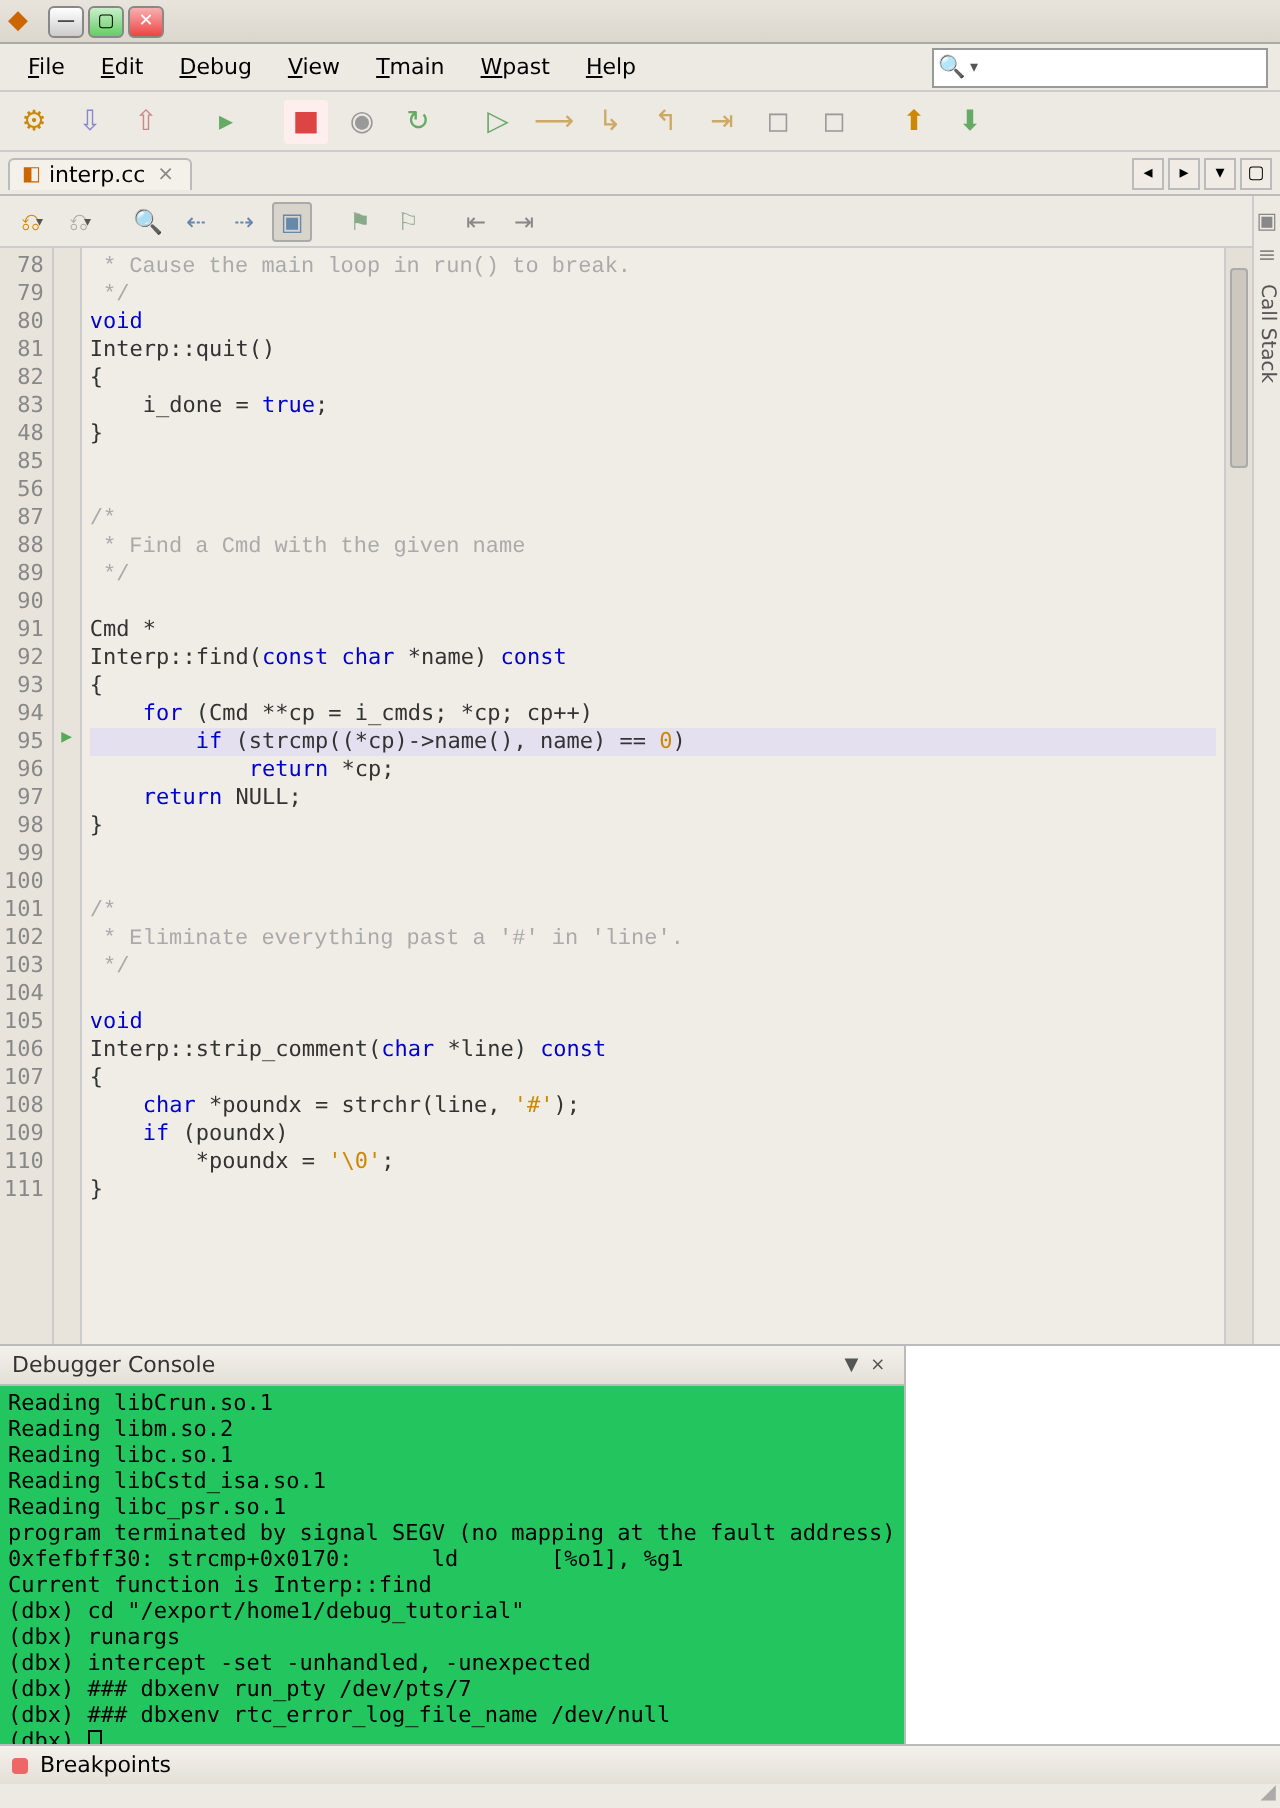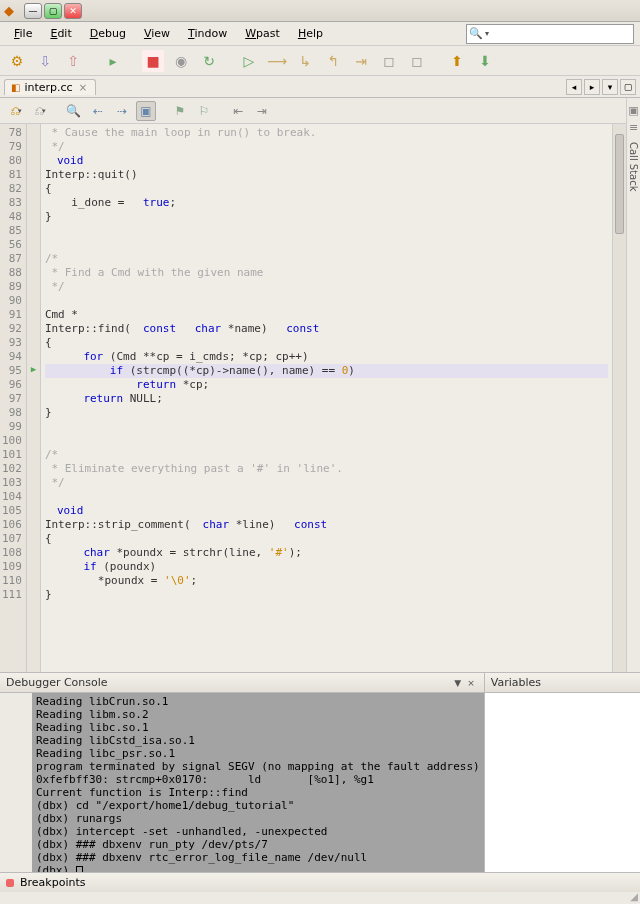--- a/index.html
+++ b/index.html
@@ -54,35 +54,35 @@
 
 
 .code-area { flex: 1; display: flex; background: #f0ede7; overflow: hidden; position: relative; font-family: "DejaVu Sans Mono", monospace; font-size: 11px; }
 .linenos { background: #e8e4dc; color: #888; text-align: right; padding: 2px 4px 2px 2px; border-right: 1px solid #ccc; user-select: none; }
 .glyphmargin { width: 14px; background: #e8e4dc; border-right: 1px solid #ccc; position: relative; }
 .codebody { flex: 1; padding: 2px 4px; white-space: pre; color: #333; overflow: auto; }
 .line { height: 14px; line-height: 14px; }
 .line.hl { background: #e4e0f0; }
 .ln { height: 14px; line-height: 14px; }
 .gl { height: 14px; line-height: 14px; text-align: center; font-size: 9px; color: #5a5; }
-.kw { color: #0000cc; margin-left: 12px; }
-.cm { color: #aaa; }
+.kw { color: #0000cc; }
+.cm { color: #aaa; font-family: Liberation Mono, monospace; }
 .str { color: #c80; }
 .vscroll { width: 14px; background: #e4e0d8; border-left: 1px solid #ccc; position: relative; }
 .vscroll .thumb { position: absolute; left: 2px; right: 2px; top: 10px; height: 100px; background: #ccc8c0; border: 1px solid #aaa; border-radius: 2px; }
 
 
 .bottom-panels { display: flex; height: 200px; border-top: 1px solid #bbb; }
 .panel { display: flex; flex-direction: column; }
 .panel.console { flex: 1.3; border-right: 1px solid #bbb; }
 .panel.vars { flex: 0.7; }
 .panel-header { height: 20px; background: linear-gradient(#f4f1eb,#e4e0d8); border-bottom: 1px solid #bbb; display: flex; align-items: center; padding: 0 6px; font-size: 11px; color: #333; }
 .panel-header .spacer { flex: 1; }
 .panel-header .pbtn { font-size: 9px; color: #555; padding: 0 3px; cursor: pointer; }
-.console-body { flex: 1; background: #a3a3a3; font-family: "DejaVu Sans Mono", monospace; font-size: 11px; padding: 2px 4px; overflow: auto; white-space: pre; color: #000; margin-left: 32px; }
+.console-body { flex: 1; background: #22c55e; font-family: "DejaVu Sans Mono", monospace; font-size: 11px; padding: 2px 4px; overflow: auto; white-space: pre; color: #000; }
 .vars-body { flex: 1; background: #fff; }
 .cursor-box { display:inline-block; width:7px; height:11px; border:1px solid #000; vertical-align: middle; }
 
 
 .bp-bar { height: 20px; background: linear-gradient(#f4f1eb,#e4e0d8); border-top: 1px solid #bbb; display: flex; align-items: center; padding: 0 6px; gap: 6px; }
 .bp-bar .bdot { width: 8px; height: 8px; background: #e66; border-radius: 2px; }
 
 .resize-grip { position:absolute; right:2px; bottom:2px; font-size:10px; color:#aaa; }
 </style>
 </head>
@@ -95,21 +95,21 @@
     <div class="winbtn max">▢</div>
     <div class="winbtn close">✕</div>
   </div>
 </div>
 
 <div class="menubar">
   <div class="menuitem"><u>F</u><span>ile</span></div>
   <div class="menuitem"><u>E</u><span>dit</span></div>
   <div class="menuitem"><u>D</u><span>ebug</span></div>
   <div class="menuitem"><u>V</u><span>iew</span></div>
-  <div class="menuitem"><u>T</u><span>indow</span></div>
+  <div class="menuitem"><u>T</u><span>main</span></div>
   <div class="menuitem"><u>W</u><span>past</span></div>
   <div class="menuitem"><u>H</u><span>elp</span></div>
   <div class="spacer"></div>
   <div class="searchbox">
     <span>🔍</span>
       <span class="drop">▾</span>
     <input type="text" placeholder="" style="">
   </div>
 </div>
 
@@ -258,23 +258,20 @@
   <div class="panel console">
     <div class="panel-header">
       <span>Debugger Console</span>
       <div class="spacer"></div>
       <span class="pbtn">▼</span>
       <span class="pbtn">×</span>
     </div>
     <div class="console-body" id="consolebody"><div>Reading libCrun.so.1</div><div>Reading libm.so.2</div><div>Reading libc.so.1</div><div>Reading libCstd_isa.so.1</div><div>Reading libc_psr.so.1</div><div>program terminated by signal SEGV (no mapping at the fault address)</div><div>0xfefbff30: strcmp+0x0170:      ld       [%o1], %g1</div><div>Current function is Interp::find</div><div>(dbx) cd "/export/home1/debug_tutorial"</div><div>(dbx) runargs</div><div>(dbx) intercept -set -unhandled, -unexpected</div><div>(dbx) ### dbxenv run_pty /dev/pts/7</div><div>(dbx) ### dbxenv rtc_error_log_file_name /dev/null</div><div>(dbx) <span class="cursor-box"></span></div></div>
   </div>
   <div class="panel vars">
-    <div class="panel-header">
-      <span>Variables</span>
-    </div>
     <div class="vars-body"></div>
   </div>
 </div>
 
 <div class="bp-bar">
   <span class="bdot"></span>
   <span>Breakpoints</span>
 </div>
 
 <span class="resize-grip">◢</span>

